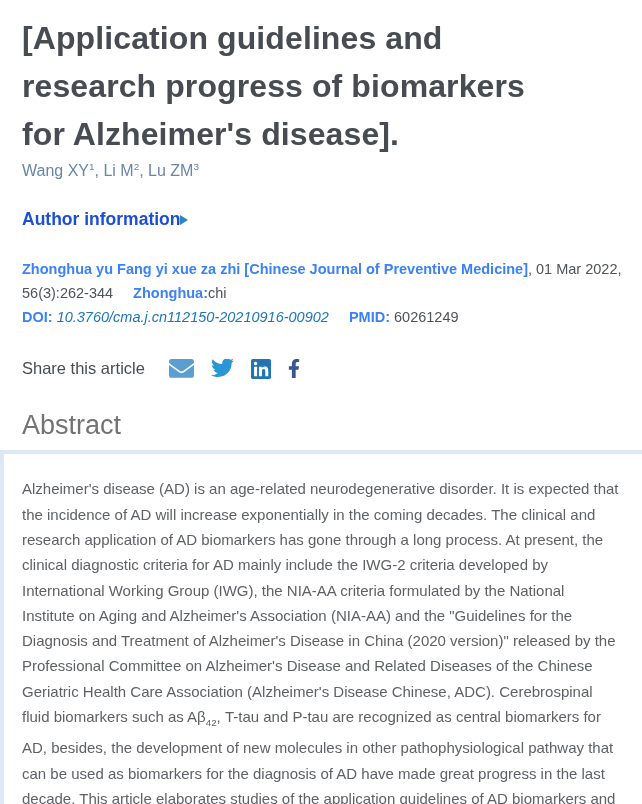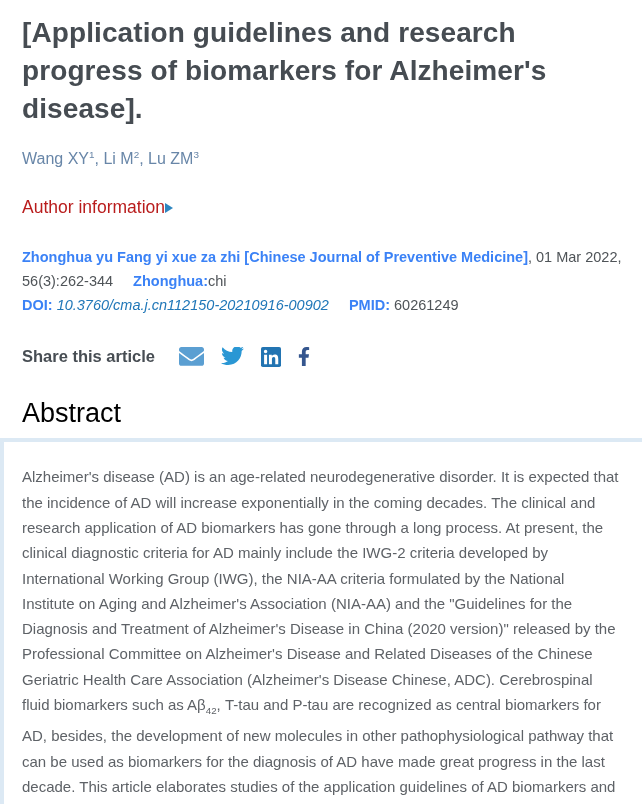--- a/index.html
+++ b/index.html
@@ -8,45 +8,46 @@
     background: #ffffff;
     font-family: "Liberation Sans", sans-serif;
   }
   .page { width: 642px; height: 804px; background: #fff; overflow: hidden; }
   .pad { padding: 0 22px; }
 
   
   .title {
     margin-top: 14px;
     max-width: 545px;
-    font-size: 28px;
-    line-height: 38px;
+    font-size: 32px;
+    line-height: 48px;
     font-weight: 600;
     color: #464c52;
     letter-spacing: 0.1px;
   }
 
   
   .authors {
-    margin-top: 21px;
+    margin-top: 3px;
     font-size: 16px;
     color: #6886a8;
   }
   .authors a { color: #6886a8; text-decoration: none; cursor: pointer; }
   .authors sup { font-size: 0.62em; }
 
   
   .author-info {
     margin-top: 29px;
     font-size: 17.5px;
-    color: #b91c1c;
+    color: #1d4ed8;
     display: flex;
     align-items: center;
     cursor: pointer;
     width: fit-content;
+    font-weight: bold;
   }
   .tri-right {
     width: 0; height: 0;
     border-left: 8px solid #2e86c0;
     border-top: 5px solid transparent;
     border-bottom: 5px solid transparent;
     display: inline-block;
   }
 
   
@@ -62,34 +63,34 @@
   .gap-l { margin-left: 20px; }
 
   
   .share-row {
     margin-top: 29px;
     display: flex;
     align-items: center;
   }
   .share-label {
     font-size: 16.5px;
-    font-weight: 700;
+    font-weight: 400;
     color: #474d53;
     margin-right: 24px;
   }
   .share-icons { display: flex; align-items: center; gap: 17px; }
   .share-icons .icon { display: inline-flex; align-items: center; cursor: pointer; }
 
   
   .abstract-heading {
     margin-top: 31px;
     padding: 0 22px 9px 22px;
     font-size: 27px;
     font-weight: 400;
-    color: #000000;
+    color: #737373;
     border-bottom: 4px solid #dce9f4;
   }
   .abstract-body {
     border-left: 4px solid #dce9f4;
     padding: 22px 20px 14px 18px;
     min-height: 372px;
   }
   .abstract-text {
     font-size: 15px;
     line-height: 25.3px;

